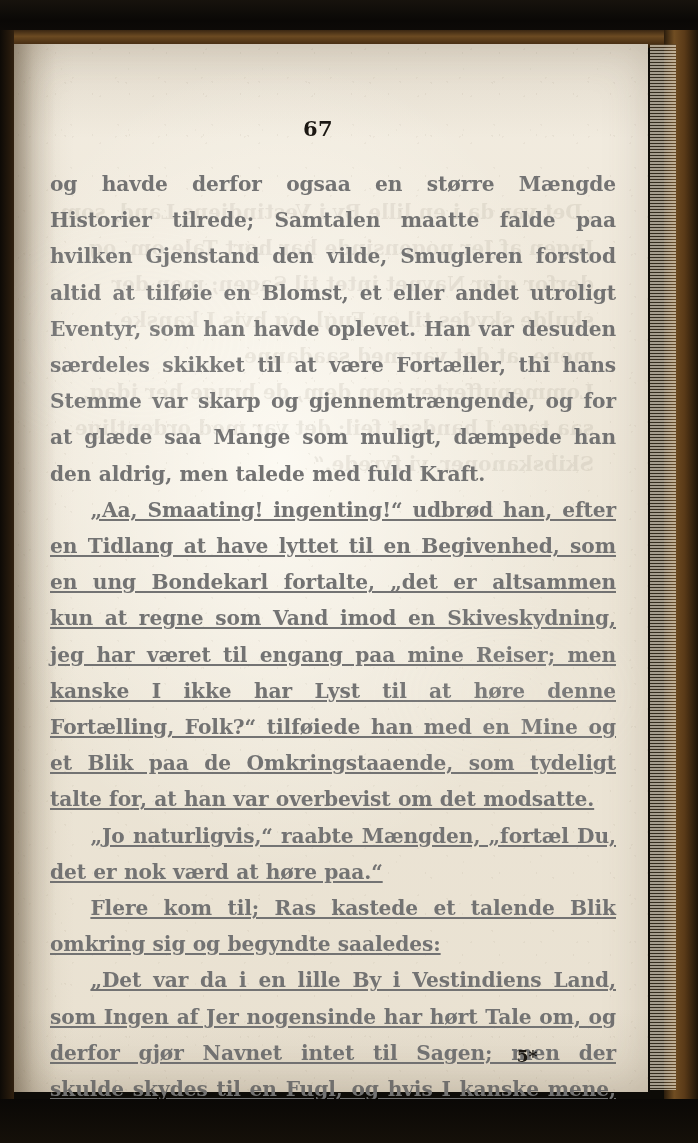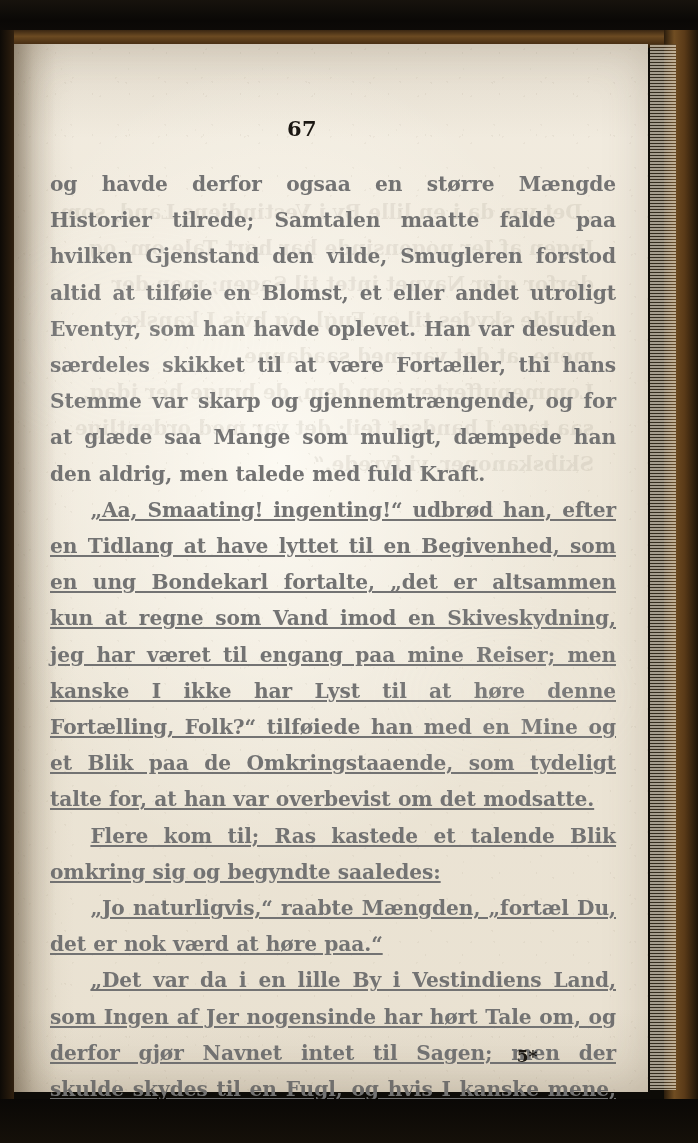--- a/index.html
+++ b/index.html
@@ -51,21 +51,21 @@
     background-size:37px 41px,53px 47px,43px 59px,61px 53px,47px 43px,67px 61px;}
   
   .gutter{position:absolute;left:0;top:0;width:42px;height:100%;
     background:linear-gradient(90deg, rgba(92,78,58,.40) 0%, rgba(120,104,80,.16) 45%, rgba(0,0,0,0) 100%);}
 
   .content{position:absolute;left:0;top:0;width:634px;height:1048px;}
 
   
   .folio{position:absolute;left:0;top:72px;width:576px;text-align:center;
     font-family:"DejaVu Serif",serif;font-weight:700;font-size:21px;
-    color:#1b1712;letter-spacing:.5px;}
+    color:#1b1712;letter-spacing:.5px;padding-left:16px;}
 
   
   .textblock{position:absolute;left:36px;top:122px;width:566px;}
 
   p.para{margin:0 0 0 0;
     font-family:"DejaVu Serif",serif;
     font-size:20.2px;line-height:36.2px;
     color:#737373;
     text-align:justify;
     text-align-last:left;
@@ -112,22 +112,22 @@
 
     <div class="showthrough">„Det var da i en lille By i Vestindiens Land, som Ingen af Jer nogensinde har hørt Tale om, og derfor gjør Navnet intet til Sagen; men der skulde skydes til en Fugl, og hvis I kanske mene, at det var med saadanne Lommepufferter som dem, de bruge her idag, saa tage I bandsat feil; det var med ordentlige Skibskanoner, vi fyrede.“</div>
 
     <div class="content">
 
       <div class="folio">67</div>
 
       <div class="textblock">
         <p class="para blk">og havde derfor ogsaa en større Mængde Historier tilrede; Samtalen maatte falde paa hvilken Gjenstand den vilde, Smugleren forstod altid at tilføie en Blomst, et eller andet utroligt Eventyr, som han havde oplevet. Han var desuden særdeles skikket til at være Fortæller, thi hans Stemme var skarp og gjennemtrængende, og for at glæde saa Mange som muligt, dæmpede han den aldrig, men talede med fuld Kraft.</p>
         <p class="para blk indent">„Aa, Smaating! ingenting!“ udbrød han, efter en Tidlang at have lyttet til en Begivenhed, som en ung Bondekarl fortalte, „det er altsammen kun at regne som Vand imod en Skiveskydning, jeg har været til engang paa mine Reiser; men kanske I ikke har Lyst til at høre denne Fortælling, Folk?“ tilføiede han med en Mine og et Blik paa de Omkringstaaende, som tydeligt talte for, at han var overbevist om det modsatte.</p>
+        <p class="para blk indent">„Jo naturligvis,“ raabte Mængden, „fortæl Du, det er nok værd at høre paa.“</p>
         <p class="para blk indent">Flere kom til; Ras kastede et talende Blik omkring sig og begyndte saaledes:</p>
-        <p class="para blk indent">„Jo naturligvis,“ raabte Mængden, „fortæl Du, det er nok værd at høre paa.“</p>
         <p class="para blk indent">„Det var da i en lille By i Vestindiens Land, som Ingen af Jer nogensinde har hørt Tale om, og derfor gjør Navnet intet til Sagen; men der skulde skydes til en Fugl, og hvis I kanske mene, at det var med saadanne Lommepufferter som dem, de bruge her idag, saa tage I bandsat feil; det var med ordentlige Skibskanoner, vi fyrede.“</p>
 
       </div>
 
       <div class="signature">5*</div>
 
     </div>
 
     <div class="inkvar"></div>
     <div class="vignette"></div>

